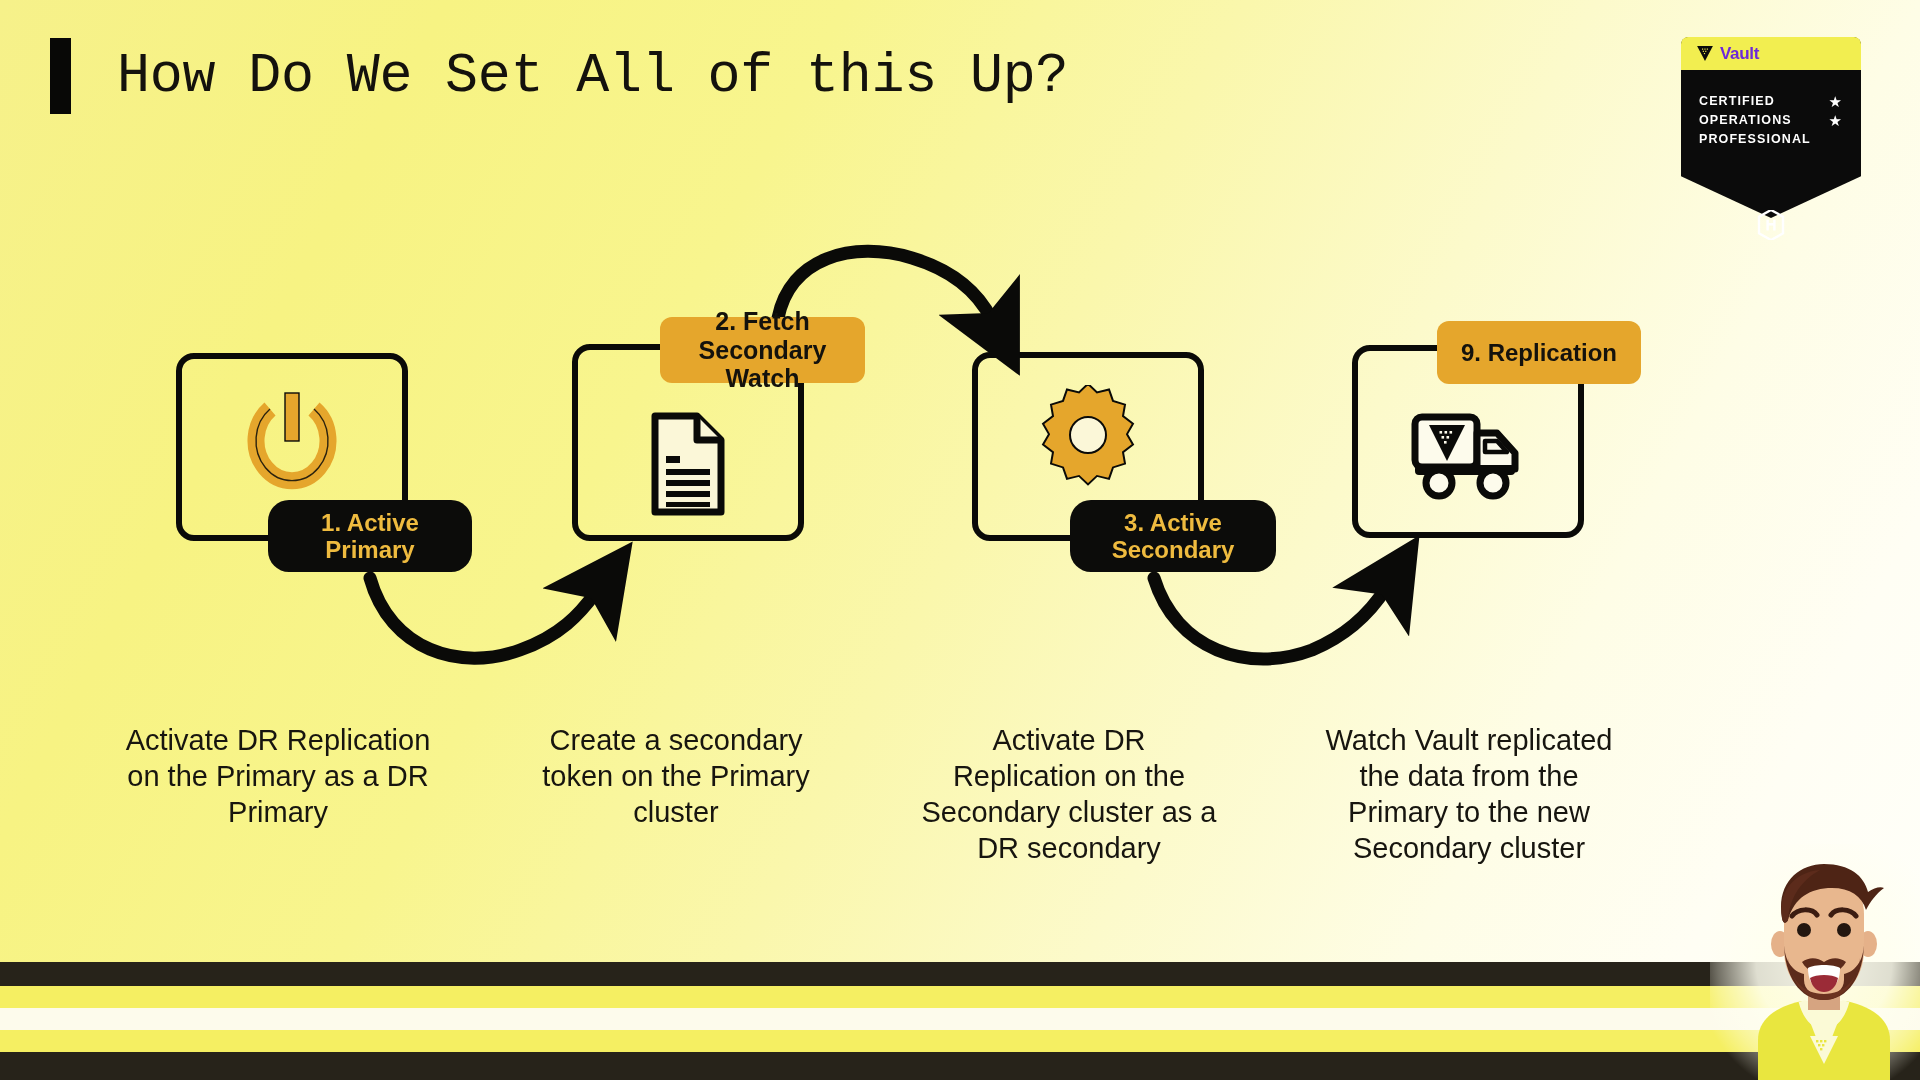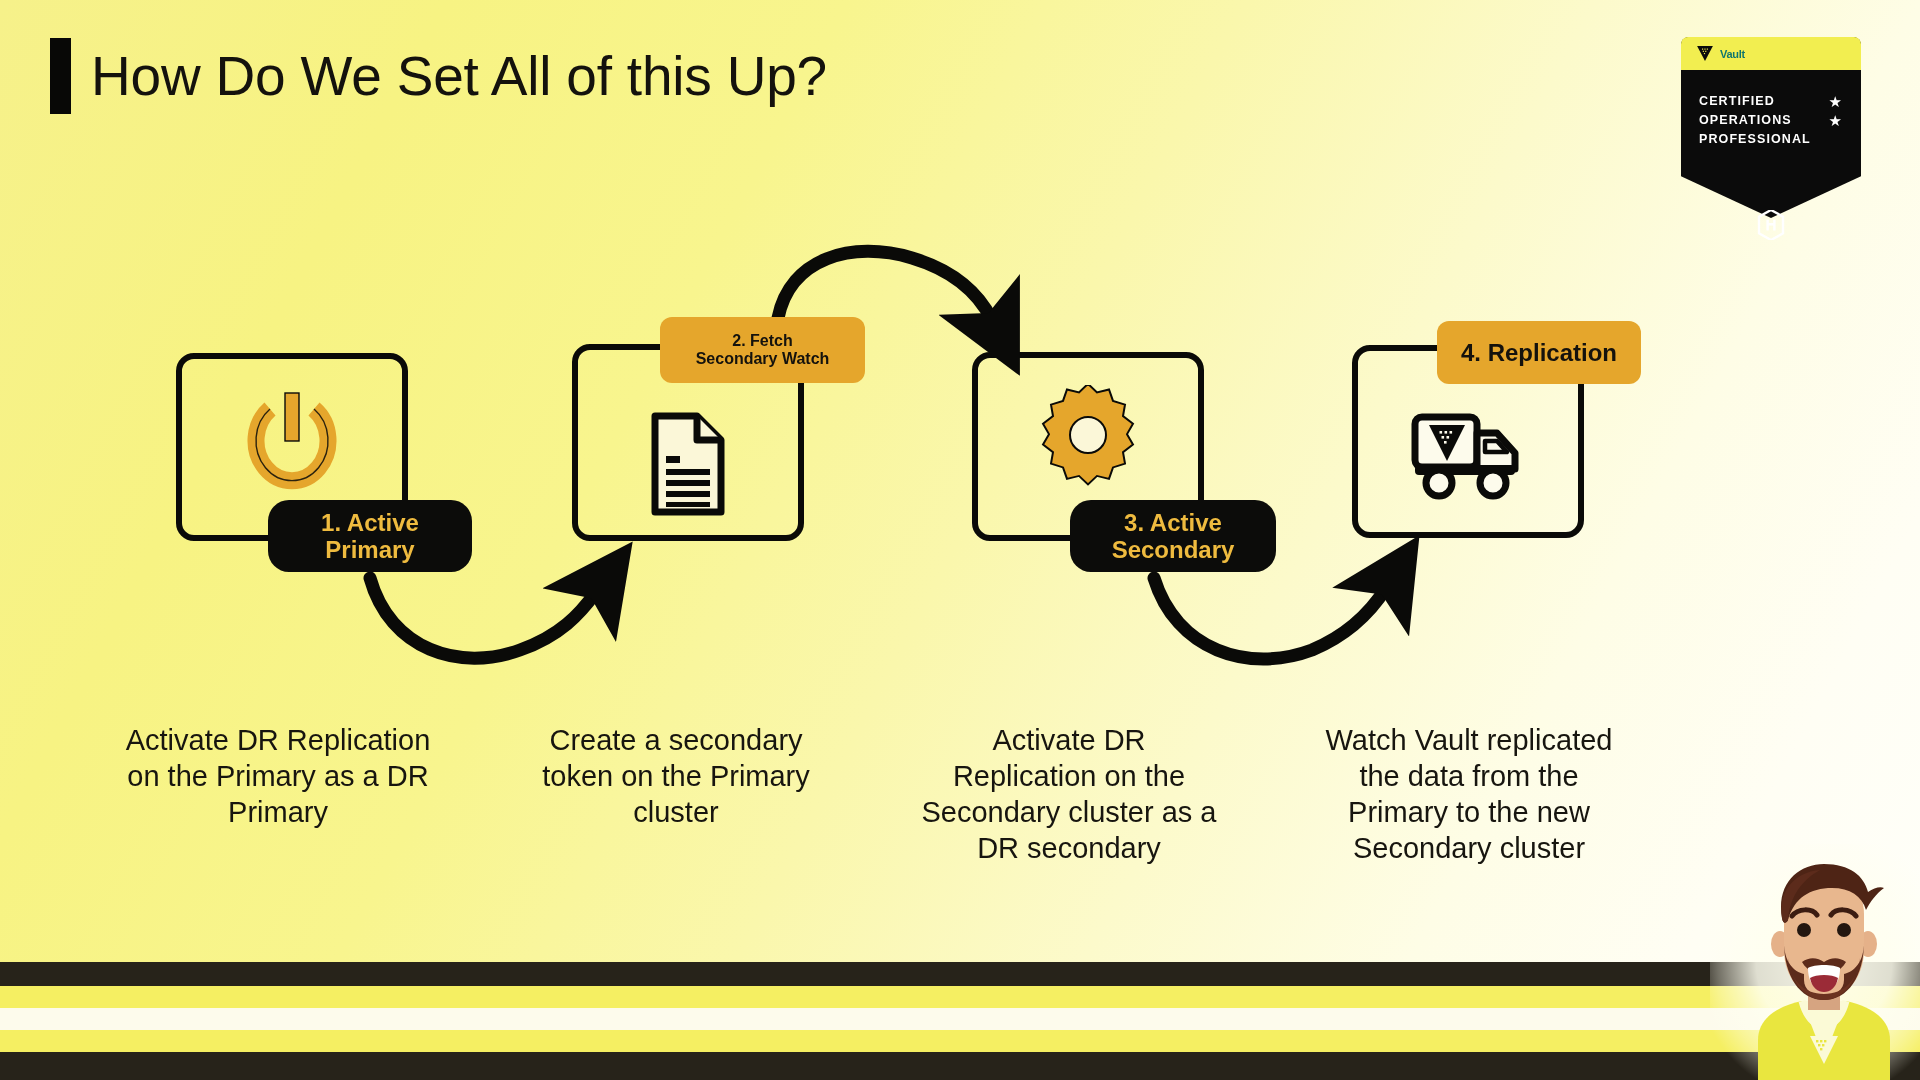--- a/index.html
+++ b/index.html
@@ -36,27 +36,28 @@
     align-items: center;
     height: 92px;
   }
   .title-accent {
     width: 21px;
     height: 76px;
     background: #080806;
     flex: 0 0 auto;
   }
   .title-text {
-    margin-left: 20px;
+    margin-left: 46px;
     font-size: 55px;
     font-weight: 400;
     color: #14120D;
     letter-spacing: -0.2px;
     white-space: nowrap;
     line-height: 1;
+    font-family: Liberation Mono, monospace;
   }
 
   
   .badge {
     position: absolute;
     left: 1681px;
     top: 37px;
     width: 180px;
     height: 181px;
   }
@@ -78,23 +79,23 @@
     align-items: center;
     padding-left: 16px;
     box-sizing: border-box;
     gap: 7px;
   }
   .vault-mark {
     width: 16px;
     height: 15px;
   }
   .badge-brand {
-    font-size: 11px;
+    font-size: 17px;
     font-weight: bold;
-    color: #0f766e;
+    color: #6d28d9;
     letter-spacing: -0.3px;
   }
   .badge-lines {
     position: absolute;
     left: 18px;
     top: 55px;
     color: #ffffff;
     font-size: 12.5px;
     font-weight: bold;
     letter-spacing: 1.1px;
@@ -275,21 +276,21 @@
       <path d="M50 4 V28 H74" fill="#FBF7D8" stroke="#0A0A08" stroke-width="7" stroke-linejoin="round"></path>
       <g fill="#0A0A08">
         <rect x="19" y="44" width="14" height="7"></rect>
         <rect x="19" y="57" width="44" height="6"></rect>
         <rect x="19" y="68" width="44" height="6"></rect>
         <rect x="19" y="79" width="44" height="6"></rect>
         <rect x="19" y="90" width="44" height="5"></rect>
       </g>
     </svg>
   </div>
-  <div class="label orange" style="left:660px; top:317px; width:205px; height:66px; font-size:16px;">
+  <div class="label orange" style="left:660px; top:317px; width:205px; height:66px; font-size:25px;">
     <div>
       <div>2. Fetch</div>
       <div>Secondary Watch</div>
     </div>
   </div>
 
   <div class="card" style="left:972px; top:352px; width:232px; height:189px;">
     <svg class="card-icon" style="top:27px; width:104px; height:104px;" viewBox="0 0 104 104">
       <path d="M52 4 L61 13 L73 10 L77 22 L89 26 L87 38 L97 46 L91 57 L97 68 L87 76 L89 88 L77 92 L73 104 L61 101 L52 110 L43 101 L31 104 L27 92 L15 88 L17 76 L7 68 L13 57 L7 46 L17 38 L15 26 L27 22 L31 10 L43 13 Z" transform="translate(0,-5) scale(1,0.95)" fill="#E5A62C" stroke="#0A0A08" stroke-width="2"></path>
       <circle cx="52" cy="50" r="18" fill="#FBF7D8" stroke="#0A0A08" stroke-width="2"></circle>
@@ -317,21 +318,21 @@
             <rect x="35.5" y="24" width="2.6" height="2.6"></rect>
             <rect x="40.5" y="24" width="2.6" height="2.6"></rect>
           <rect x="32.5" y="29" width="2.6" height="2.6"></rect>
             <rect x="37.5" y="29" width="2.6" height="2.6"></rect>
           <rect x="35.0" y="34" width="2.6" height="2.6"></rect>
         </g>
       </g>
     </svg>
   </div>
   <div class="label orange" style="left:1437px; top:321px; width:204px; height:63px; font-size:24px;">
-    <div>4. Replication</div>
+    <div>9. Replication</div>
   </div>
 
   <div class="desc" style="left:118px; top:722px; width:320px;">Activate DR Replication on the Primary as a DR Primary</div>
   <div class="desc" style="left:918px; top:722px; width:302px;">Activate DR Replication on the Secondary cluster as a DR secondary</div>
   <div class="desc" style="left:510px; top:722px; width:332px;">Create a secondary token on the Primary cluster</div>
   <div class="desc" style="left:1318px; top:722px; width:302px;">Watch Vault replicated the data from the Primary to the new Secondary cluster</div>
 
   <div class="bar bar-1"></div>
   <div class="bar bar-2"></div>
   <div class="bar bar-3"></div>

